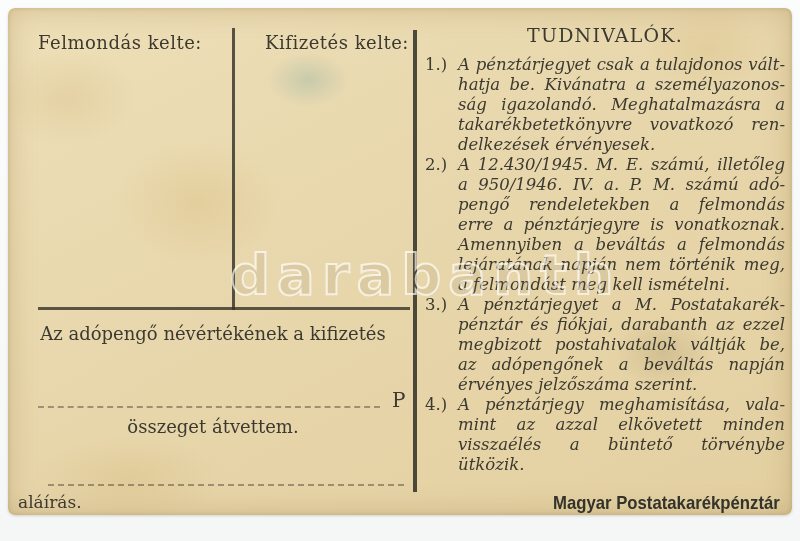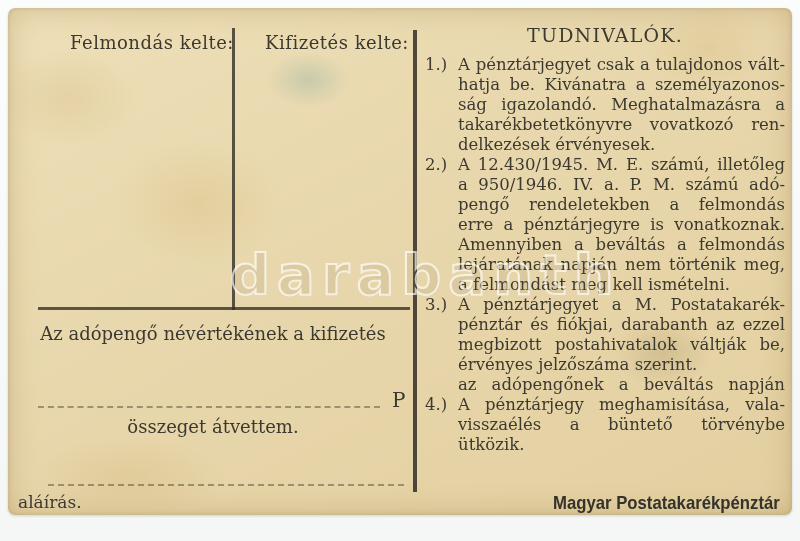--- a/index.html
+++ b/index.html
@@ -30,39 +30,39 @@
   }
   .abs { position: absolute; }
 
   
   .vline-inner { left: 224px; top: 20px; width: 3px; height: 282px; background: rgba(52,50,40,0.82); }
   .vline-main  { left: 405px; top: 22px; width: 4px; height: 462px; background: rgba(48,46,38,0.85); }
   .hline-left  { left: 30px;  top: 299px; width: 372px; height: 3px; background: rgba(52,50,40,0.8); }
 
   
   .cell-label { font-size: 18px; letter-spacing: 0.5px; white-space: nowrap; }
-  .lbl-felmondas { left: 0; top: 24px; width: 224px; text-align: center; padding-left: 32px; }
+  .lbl-felmondas { left: 0; top: 24px; width: 224px; text-align: center; }
   .lbl-kifizetes { left: 240px; top: 24px; width: 178px; text-align: center; }
 
   
   .amount-text { left: 10px; top: 312px; width: 390px; text-align: center; font-size: 18px; line-height: 28px; }
   .dotted-line { left: 30px; top: 398px; width: 342px; border-bottom: 2px dashed rgba(95,88,66,0.55); }
   .p-symbol { left: 384px; top: 380px; font-size: 20px; }
   .received-text { left: 10px; top: 408px; width: 390px; text-align: center; font-size: 18px; }
 
   
   .sig-line { left: 40px; top: 476px; width: 356px; border-bottom: 2px dashed rgba(95,88,66,0.55); }
   .sig-label { left: 10px; top: 484px; width: 390px; text-align: left; font-size: 17px; }
 
   
   .right-col { left: 417px; top: 16px; width: 360px; }
   .right-title { text-align: center; font-size: 19px; letter-spacing: 1.2px; margin: 0 0 9px 0; }
   .note { display: flex; font-size: 16.5px; line-height: 20px; }
   .note-num { flex: none; width: 33px; }
-  .note-body { flex: 1; }
+  .note-body { flex: 1; font-style: italic; }
   .nline { text-align: justify; text-align-last: justify; }
   .nline.last { text-align-last: left; }
   .issuer {
     left: 545px; top: 484px; width: 215px;
     font-family: "Liberation Sans", sans-serif;
     font-weight: bold; font-size: 19px;
     transform: scaleX(0.88); transform-origin: left;
     white-space: nowrap; letter-spacing: 0px; color: #33322b;
     text-align: center;
   }
@@ -125,28 +125,29 @@
             <div class="nline">lejáratának napján nem történik meg,</div>
             <div class="nline last">a felmondást meg kell ismételni.</div>
           </div>
         </div>
         <div class="note">
           <span class="note-num">3.)</span>
           <div class="note-body">
             <div class="nline">A pénztárjegyet a M. Postatakarék-</div>
             <div class="nline">pénztár és fiókjai, darabanth az ezzel</div>
             <div class="nline">megbizott postahivatalok váltják be,</div>
+            <div class="nline">az adópengőnek a beváltás napján</div>
             <div class="nline last">érvényes jelzőszáma szerint.</div>
-            <div class="nline">az adópengőnek a beváltás napján</div>
           </div>
         </div>
         <div class="note">
           <span class="note-num">4.)</span>
           <div class="note-body">
             <div class="nline">A pénztárjegy meghamisítása, vala-</div>
+            <div class="nline">mint az azzal elkövetett minden</div>
             <div class="nline last">visszaélés a büntető törvénybe ütközik.</div>
           </div>
         </div>
       </div>
   </div>
   <div class="abs issuer">Magyar Postatakarékpénztár</div>
 
   <div class="abs watermark">darabanth</div>
 
 </div>

